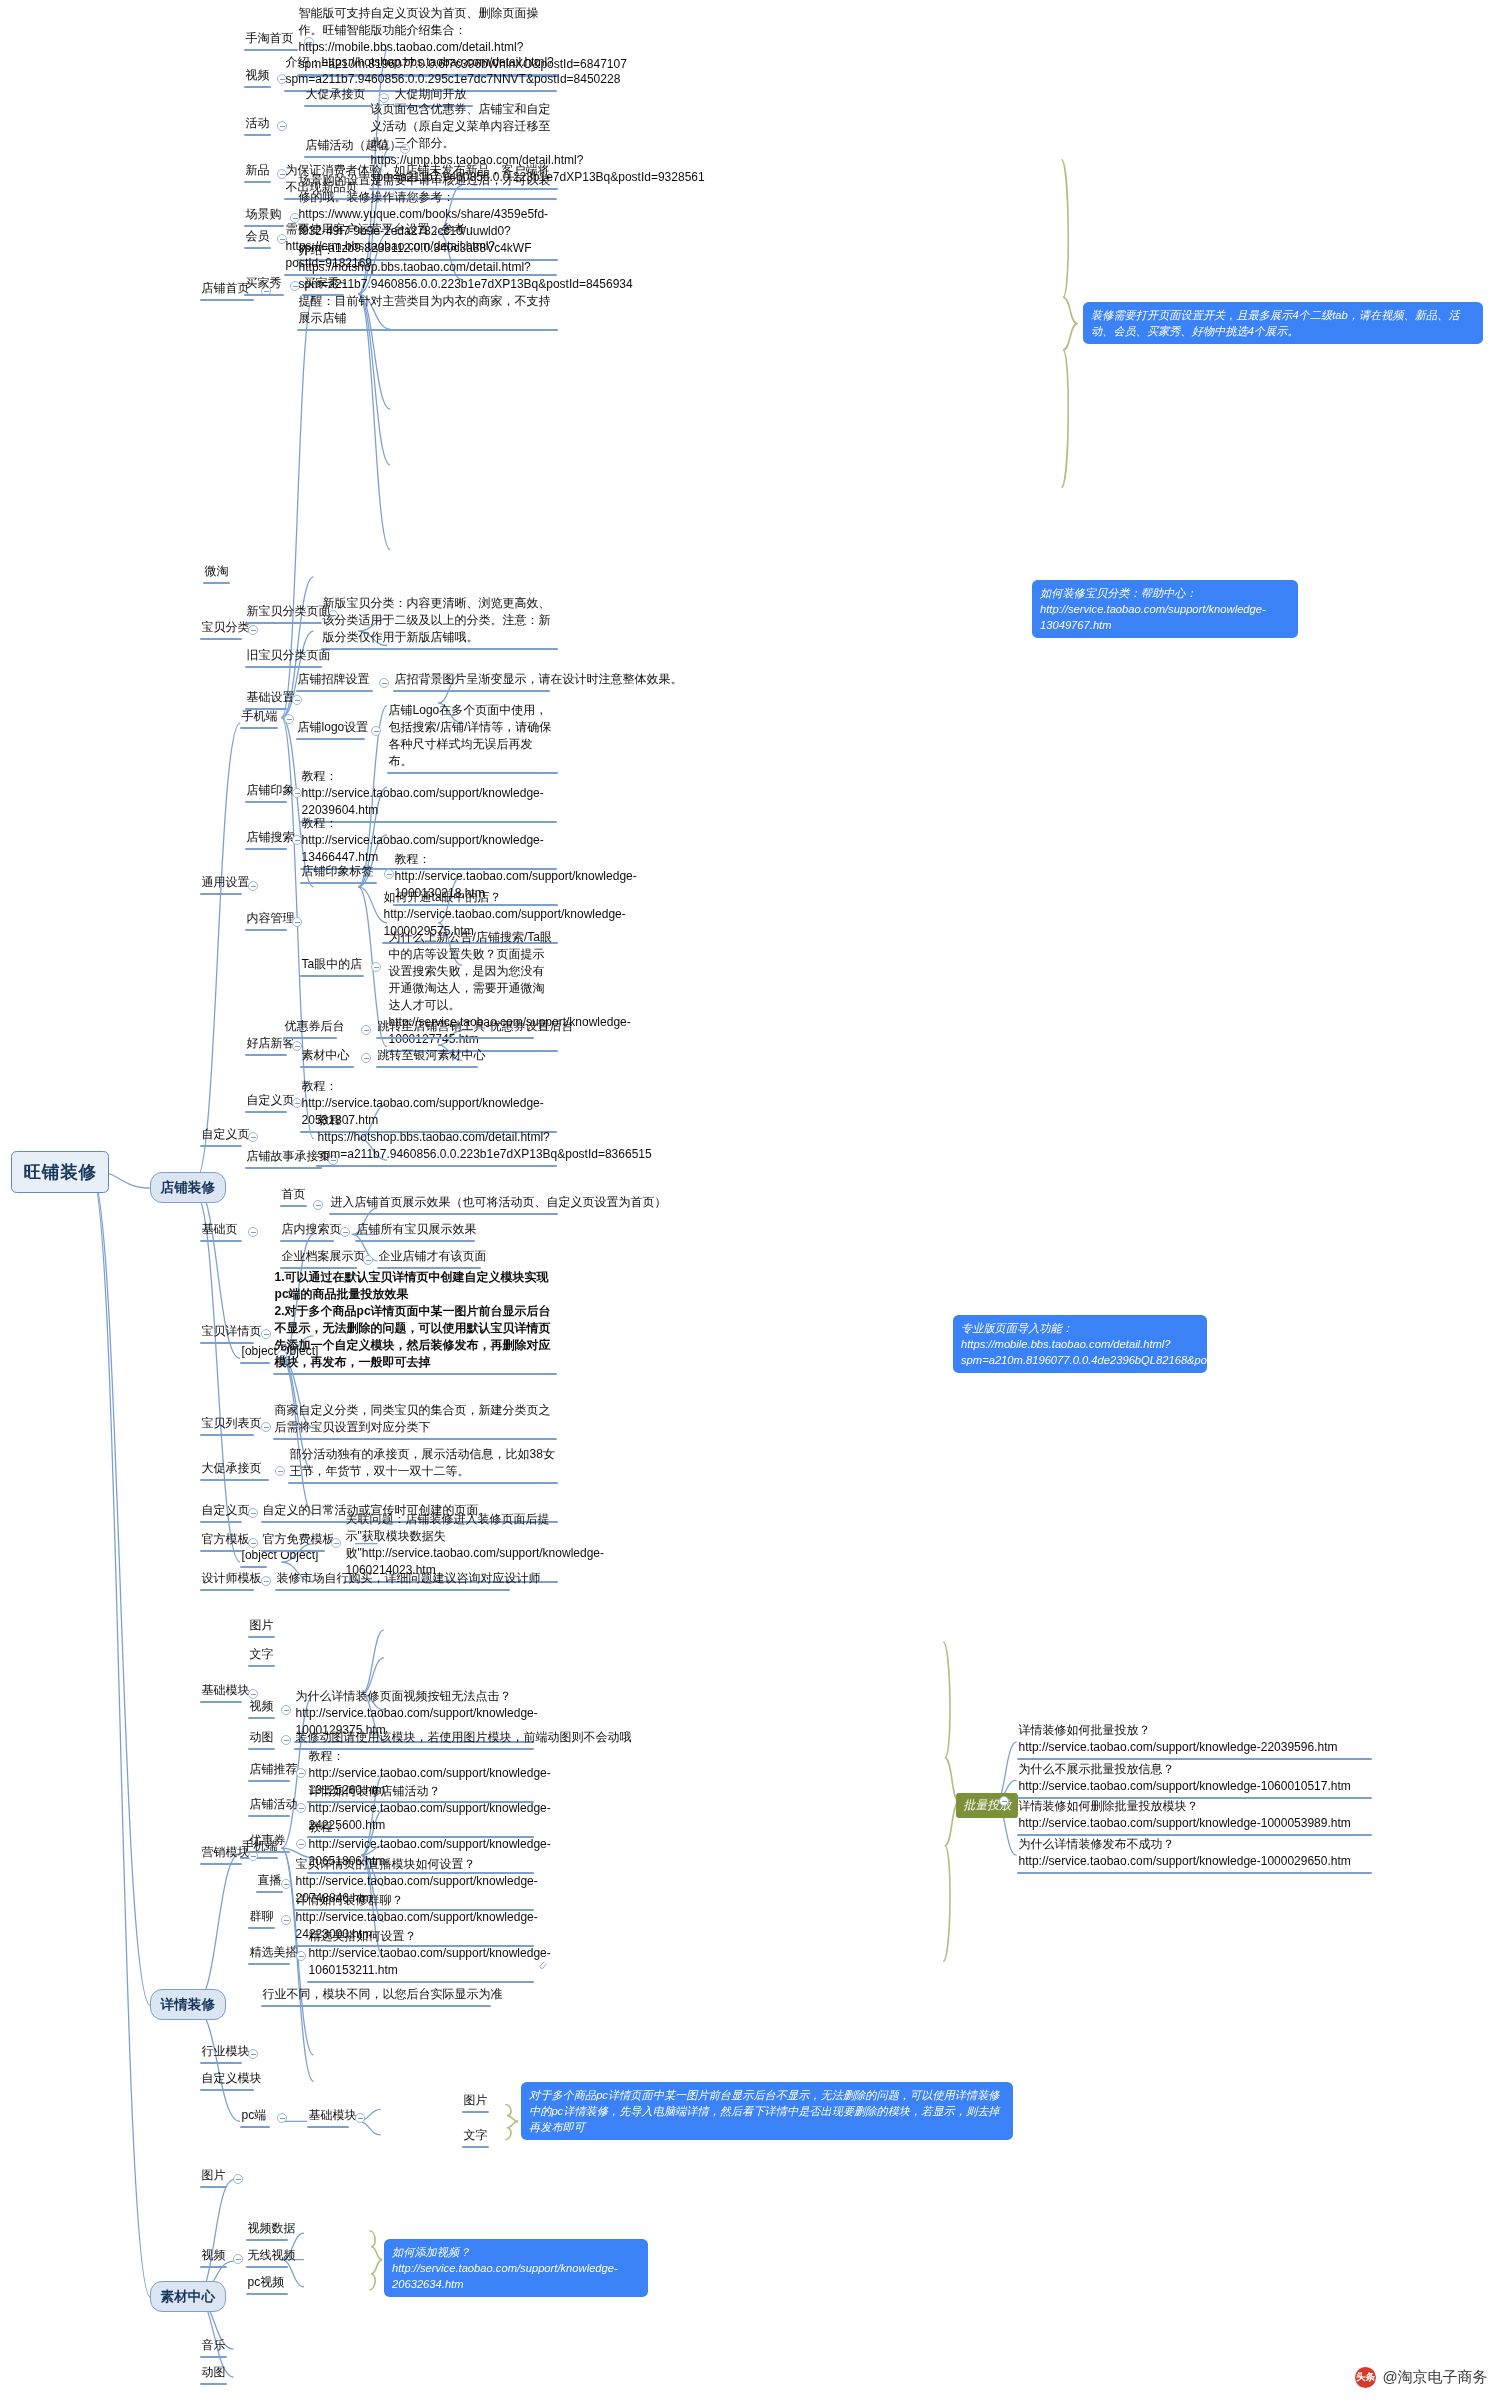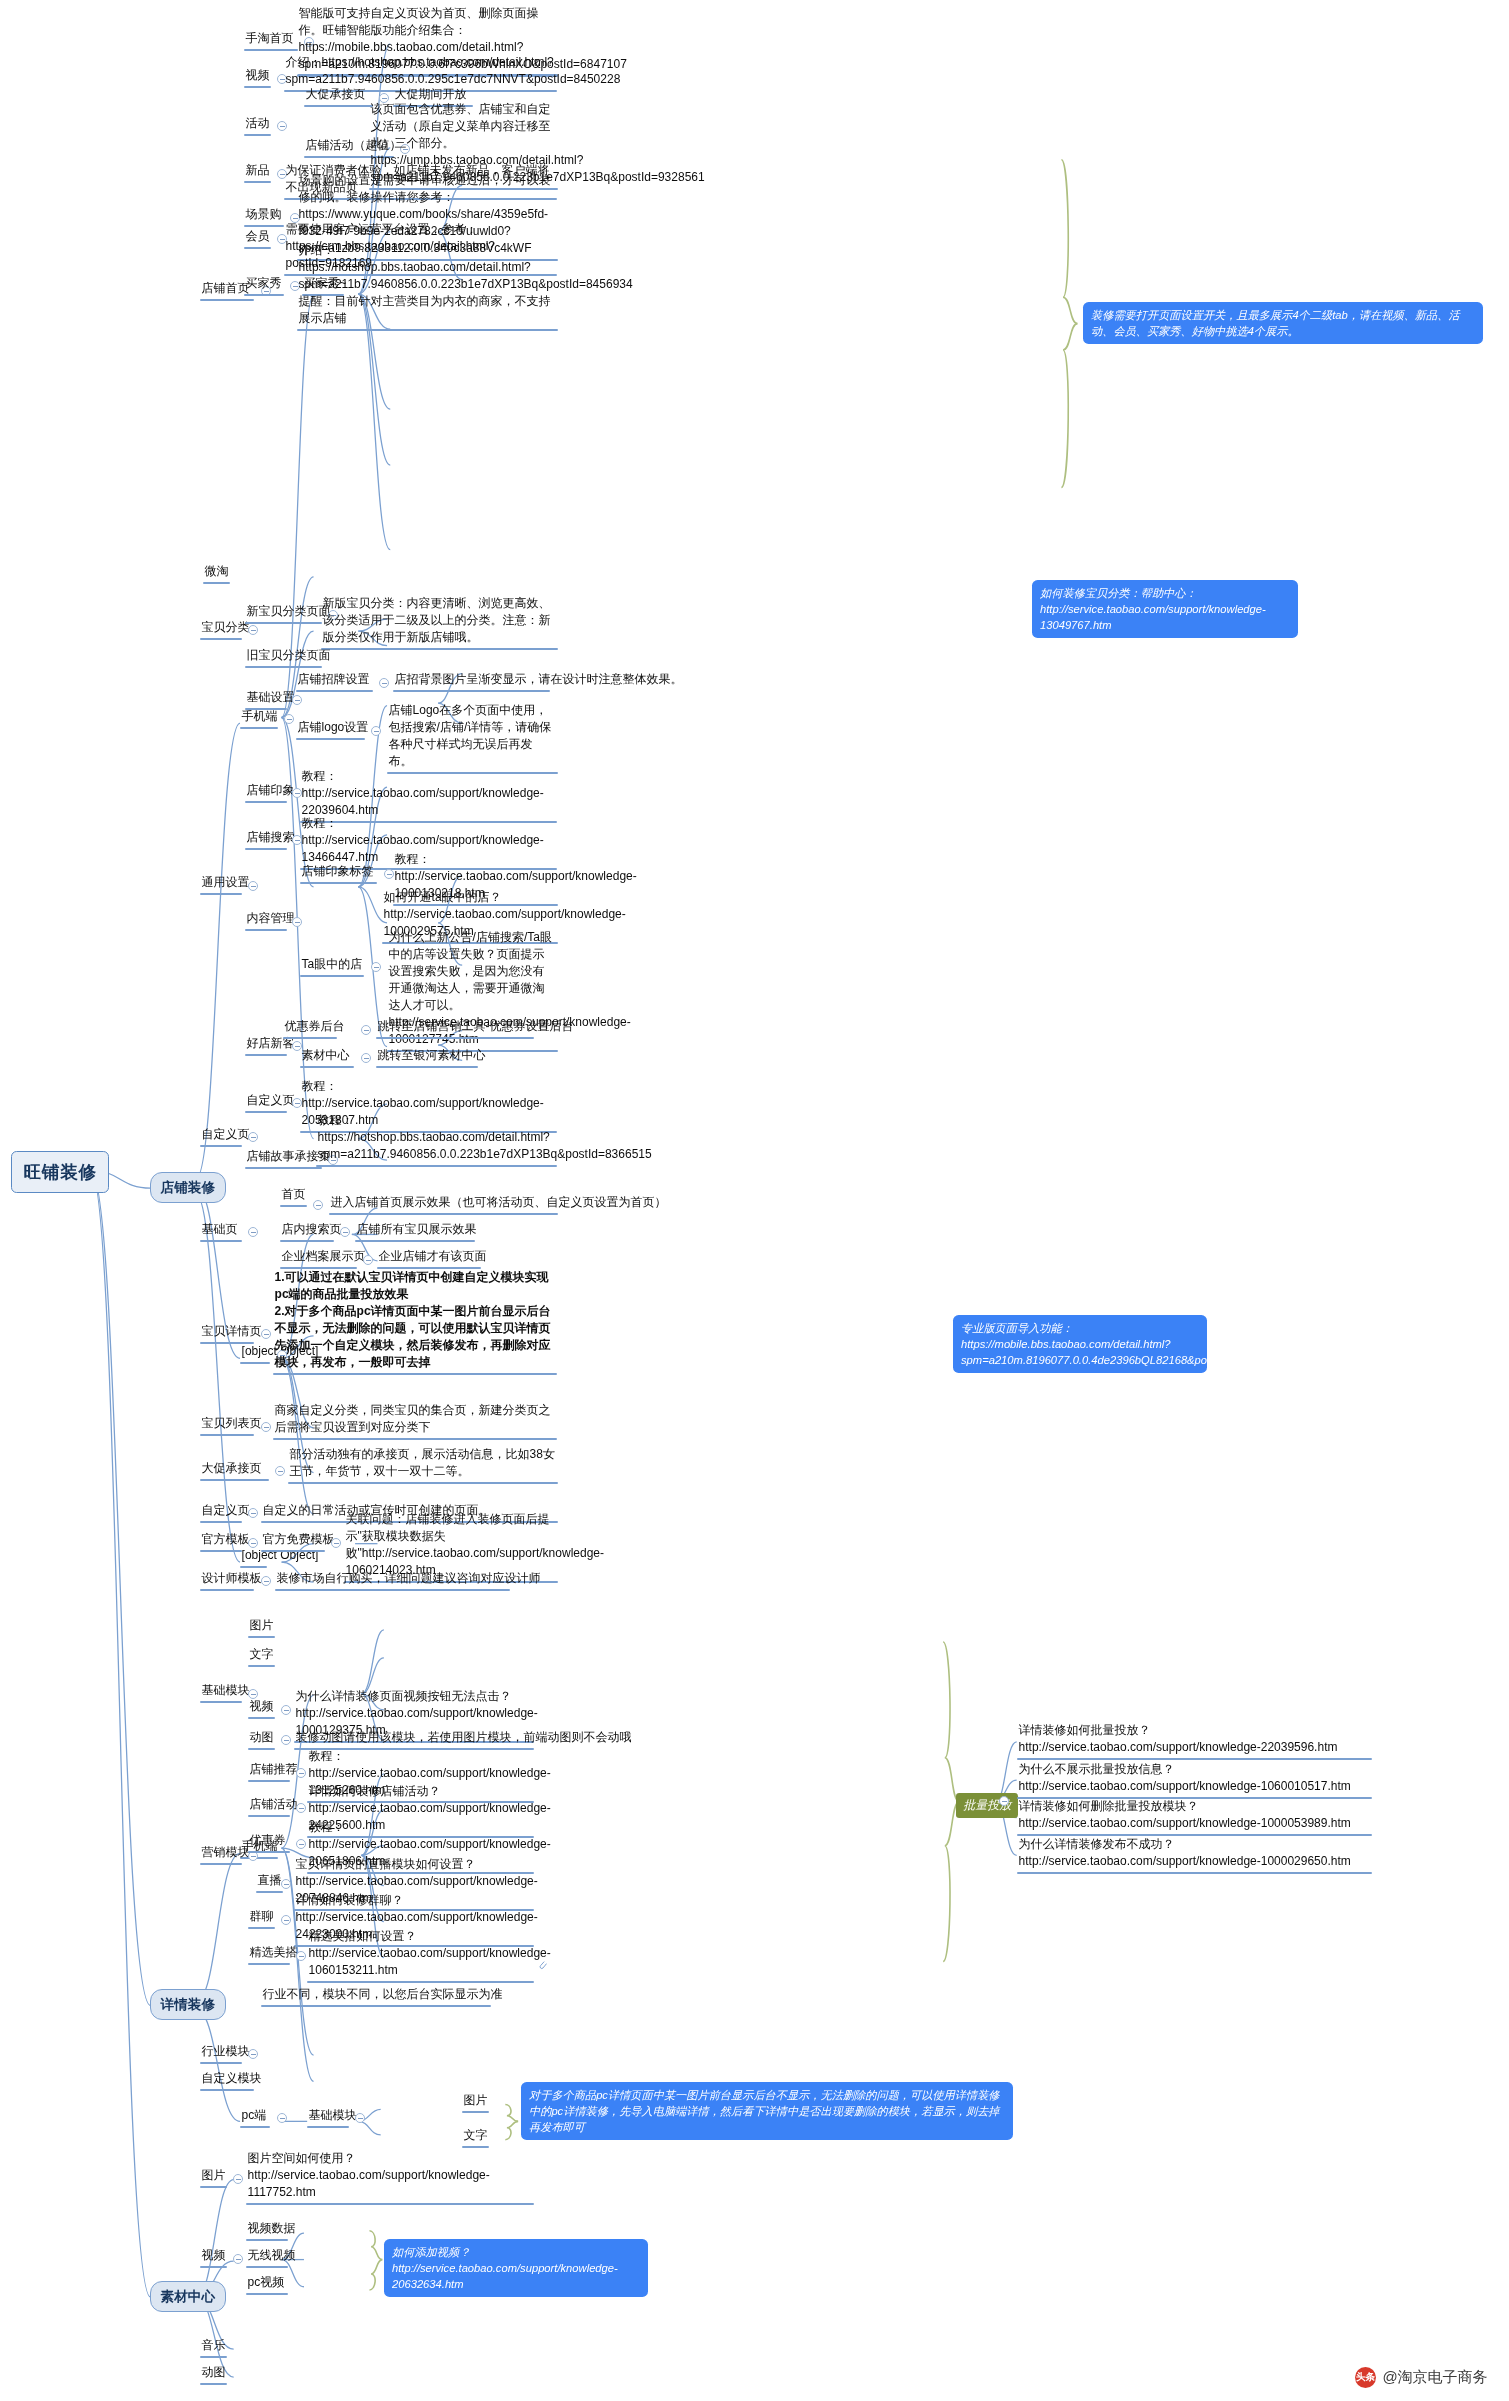--- a/index.html
+++ b/index.html
@@ -461,21 +461,20 @@
   <div class="nd ul" style="left:1017px;top:1836px;width:355px;">为什么详情装修发布不成功？http://service.taobao.com/support/knowledge-1000029650.htm</div>
 
   <div class="nd lbl ul" style="left:307px;top:2107px;width:42px;">基础模块</div>
   <span class="tog" style="left:355px;top:2113px;"></span>
   <div class="nd lbl ul" style="left:462px;top:2092px;width:27px;">图片</div>
   <div class="nd lbl ul" style="left:462px;top:2127px;width:27px;">文字</div>
   <div class="note" style="left:521px;top:2082px;width:492px;">对于多个商品pc详情页面中某一图片前台显示后台不显示，无法删除的问题，可以使用详情装修中的pc详情装修，先导入电脑端详情，然后看下详情中是否出现要删除的模块，若显示，则去掉再发布即可</div>
 
   <div class="nd lbl ul" style="left:200px;top:2167px;width:27px;">图片</div>
   <span class="tog" style="left:233px;top:2174px;"></span>
-  <div class="nd ul" style="left:246px;top:2150px;width:288px;">图片空间如何使用？http://service.taobao.com/support/knowledge-1117752.htm</div>
 
   <div class="nd lbl ul" style="left:200px;top:2247px;width:27px;">视频</div>
   <span class="tog" style="left:233px;top:2254px;"></span>
   <div class="nd lbl ul" style="left:246px;top:2220px;width:42px;">视频数据</div>
   <div class="nd lbl ul" style="left:246px;top:2247px;width:42px;">无线视频</div>
   <div class="nd lbl ul" style="left:246px;top:2274px;width:42px;">pc视频</div>
   <div class="note" style="left:384px;top:2239px;width:264px;">如何添加视频？http://service.taobao.com/support/knowledge-20632634.htm</div>
 
   <div class="nd lbl ul" style="left:200px;top:2337px;width:27px;">音乐</div>
   <div class="nd lbl ul" style="left:200px;top:2364px;width:27px;">动图</div>

